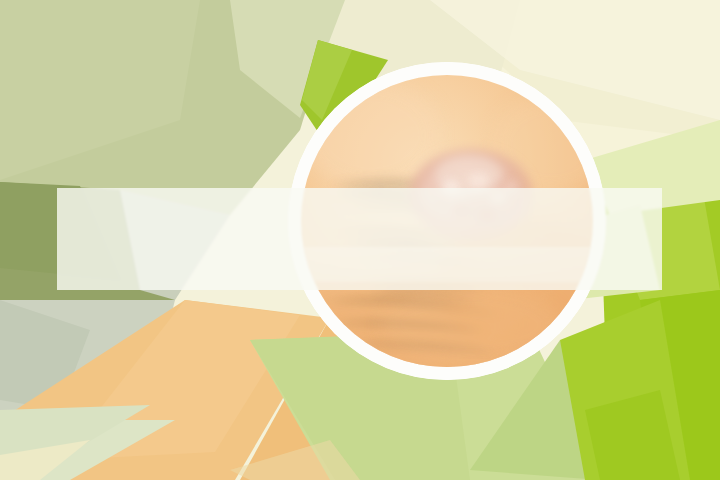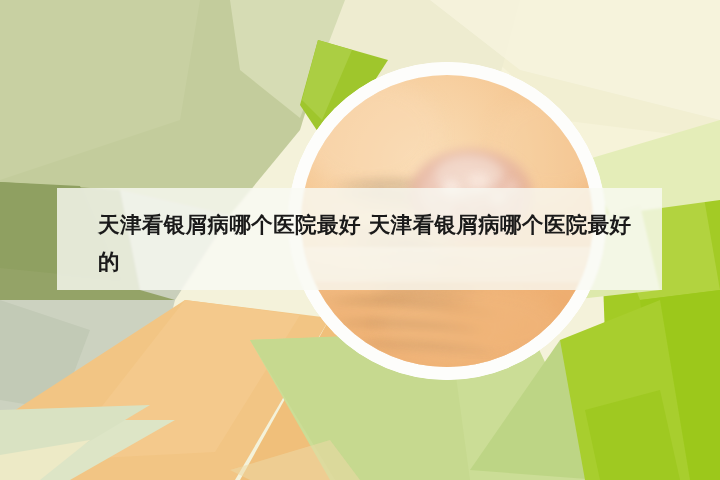--- a/index.html
+++ b/index.html
@@ -172,15 +172,14 @@
           <path d="M20 226 q80 -10 150 6"></path>
           <path d="M30 248 q84 -10 156 8"></path>
           <path d="M50 268 q80 -8 150 10"></path>
         </g>
         <ellipse cx="170" cy="250" rx="90" ry="40" fill="#f3bd85" opacity="0.35" filter="url(#soft2)"></ellipse>
       </svg>
     </div>
   </div>
 
   <div id="caption-band"></div>
-  <div id="caption-text">天津看银屑病哪个医院最好 天津看银屑病哪个医院最好的</div>
 
 </div>
 
 </body></html>

